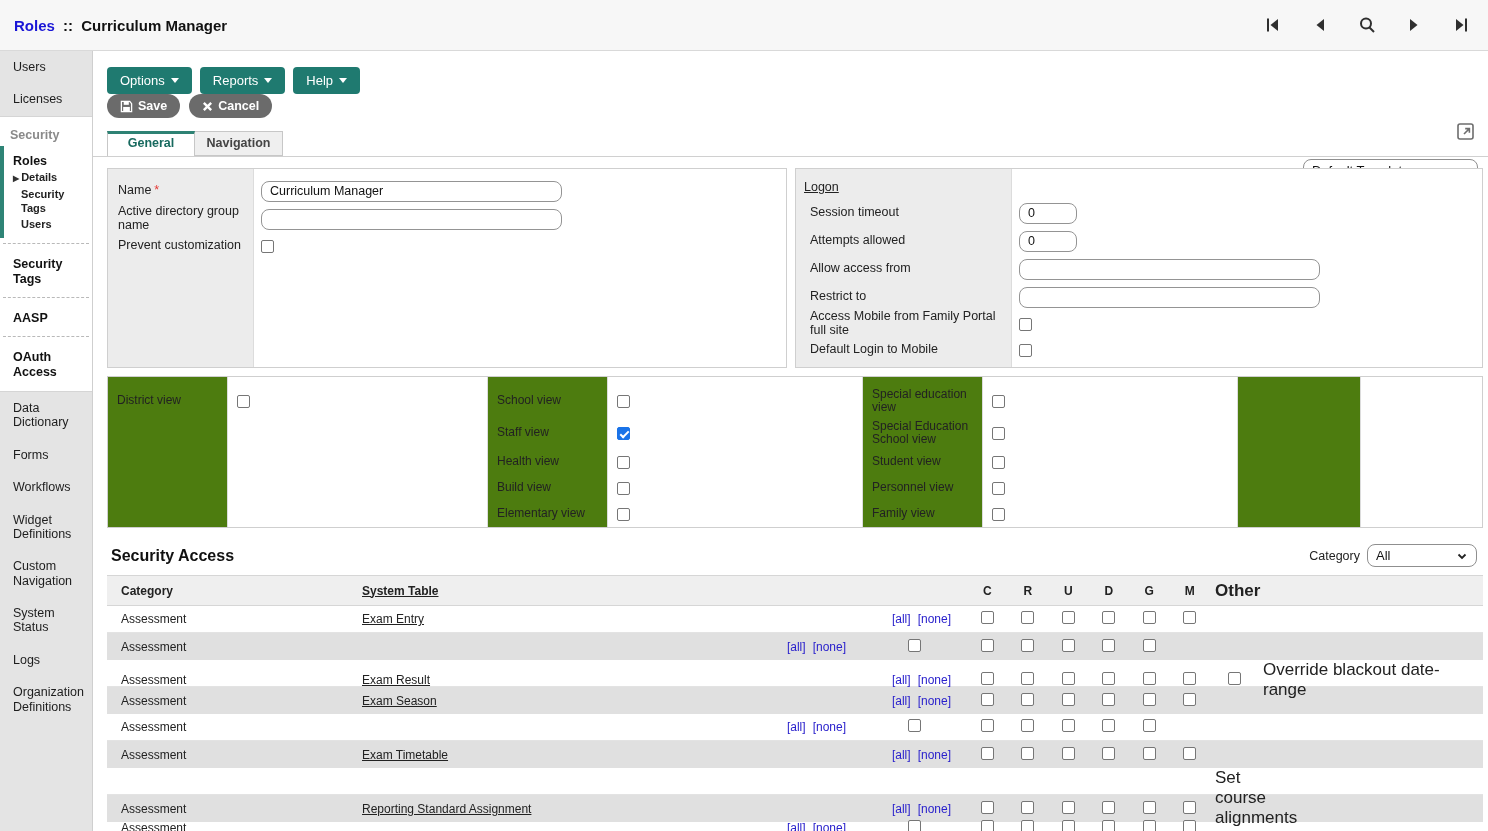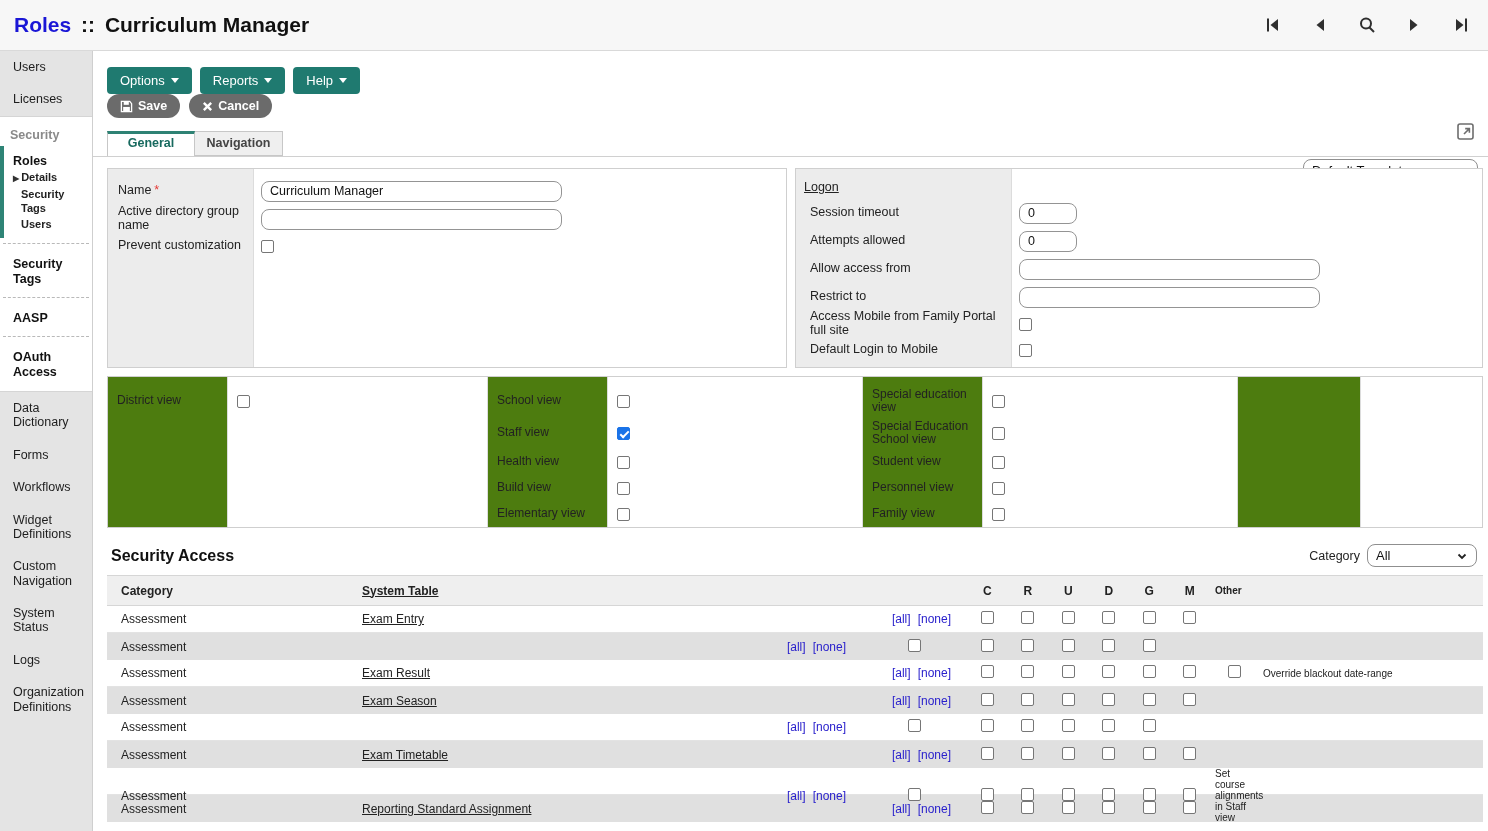--- a/index.html
+++ b/index.html
@@ -2,21 +2,21 @@
 <html><head>
 <meta charset="utf-8">
 <style>
   * { box-sizing: border-box; margin: 0; padding: 0; }
   html,body { width:1488px; height:831px; overflow:hidden; background:#fff;
     font-family:"Liberation Sans", sans-serif; font-size:13px; color:#222; }
 
   
   .top-header { height:51px; background:#f7f7f7; border-bottom:1px solid #d9d9d9;
     display:flex; align-items:center; justify-content:space-between; padding:0 18px 0 14px; }
-  .breadcrumb { font-size:21px; font-weight:bold; }
+  .breadcrumb { font-size:15px; font-weight:bold; }
   .breadcrumb .bc-link { color:#1a16d6; cursor:pointer; }
   .breadcrumb .bc-sep { color:#111; margin:0 4px; }
   .breadcrumb .bc-title { color:#111; }
   .nav-icons { display:flex; align-items:center; gap:29px; }
   .nav-icons .nico { width:18px; height:18px; cursor:pointer; display:block; }
 
   
   .layout { display:flex; height:780px; }
   .sidebar { width:93px; flex:0 0 93px; background:#e4e4e4; border-right:1px solid #cfcfcf; font-size:12.5px; }
   .sb-item { padding:9px 4px 9px 13px; line-height:1.15; cursor:pointer; color:#1d1d1d; }
@@ -101,21 +101,21 @@
     align-items:center; height:27px; border-bottom:1px solid #e3e3e3; font-size:12px; }
   .sa-row.head { background:#efefef; height:30px; font-weight:bold; border-bottom:1px solid #d6d6d6; }
   .sa-row.alt { background:#e0e0e0; border-bottom:none; }
   .sa-cell-cat { padding-left:14px; }
   .sa-cell-tbl { padding-left:10px;text-decoration:underline; }
   .sa-cell-links { text-align:right; padding-right:16px; white-space:nowrap; }
   .sa-cell-links a { color:#2a21cc; text-decoration:none; font-size:12px; cursor:pointer; }
   .sa-cell-perm { text-align:center; }
   .sa-cell-perm input { margin:0 auto; display:inline-block; }
   .sa-head-letter { text-align:center; }
-  .sa-cell-other-label { padding-left:5px; font-size:10px; }
+  .sa-cell-other-label { padding-left:5px; font-size:17px; }
 
   svg .ln { stroke:#2f2f2f; stroke-width:2; fill:none; }
   svg .fl { fill:#2f2f2f; }
 </style>
 </head>
 <body>
 
 <div class="top-header">
   <div class="breadcrumb">
     <span class="bc-link">Roles</span>

